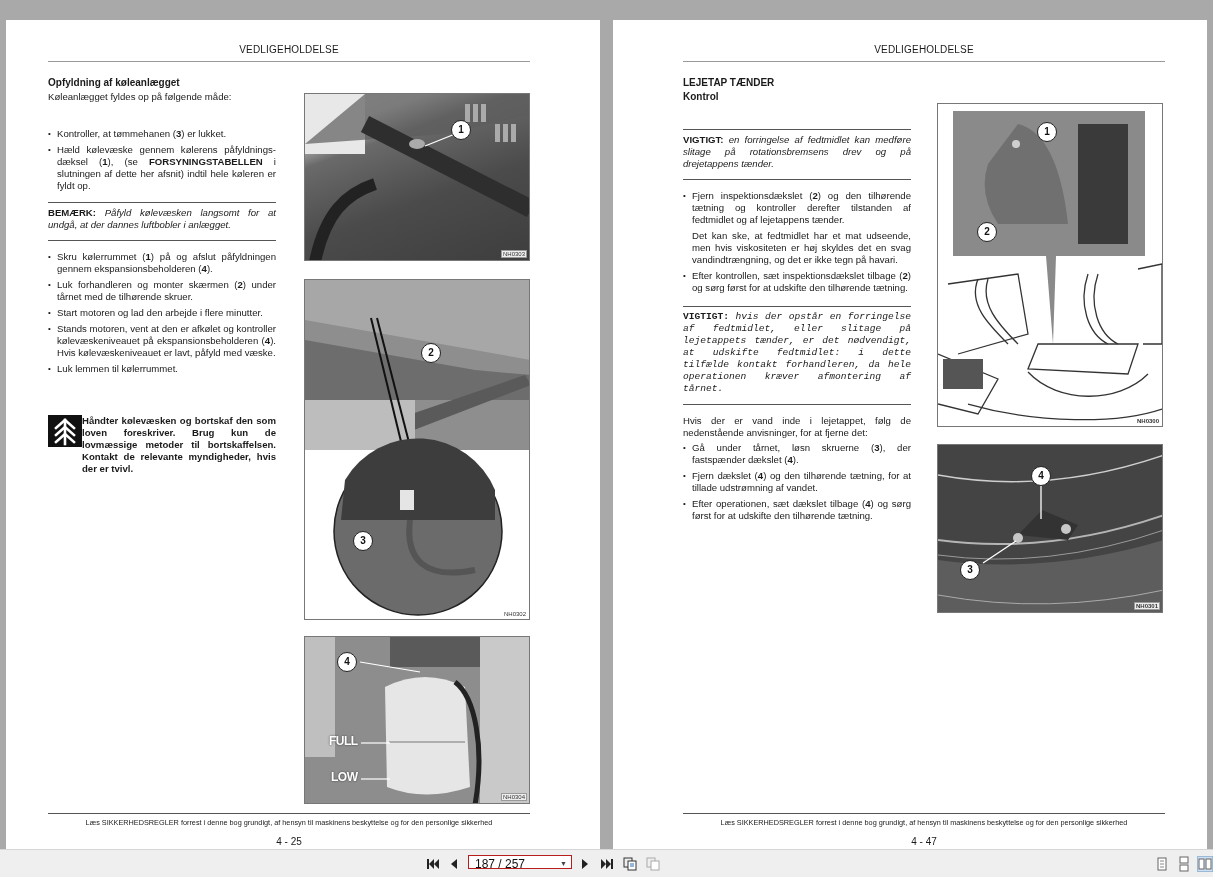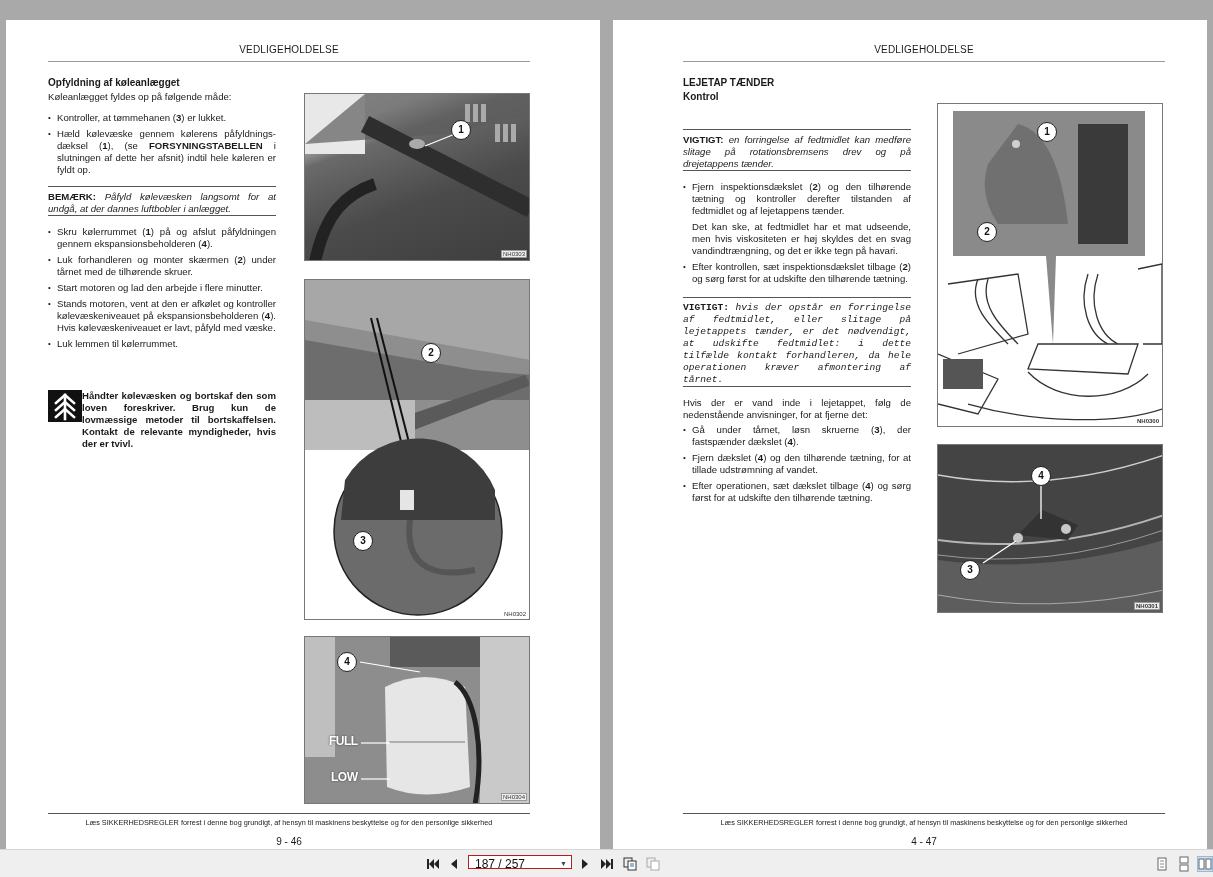--- a/index.html
+++ b/index.html
@@ -8,26 +8,26 @@
   .page { position: absolute; top: 20px; width: 594px; height: 842px; background: #fff; }
   .page.left { left: 6px; }
   .page.right { left: 613px; width: 594px; }
   .hdr { position: absolute; top: 24px; left: 42px; width: 482px; text-align: center; font-size: 10px; letter-spacing: 0.2px; }
   .hdr-rule { position: absolute; top: 41px; left: 42px; width: 482px; height: 1px; background: #555; border-bottom: 1px solid #999; }
   .foot-rule { position: absolute; top: 793px; left: 42px; width: 482px; height: 1px; background: #555; }
   .foot-note { position: absolute; top: 798px; left: 42px; width: 482px; text-align: center; font-size: 7.3px; }
   .page-num { position: absolute; top: 816px; left: 42px; width: 482px; text-align: center; font-size: 10px; }
   .col { position: absolute; font-size: 9.6px; line-height: 12px; text-align: justify; }
   .h-bold { font-weight: bold; font-size: 10px; margin-bottom: 2px; }
-  .intro { margin-bottom: 9px; }
+  .intro { margin-bottom: 25px; }
   ul.bul { list-style: none; }
   ul.bul li { position: relative; padding-left: 9px; margin-bottom: 4px; }
   ul.bul li::before { content: "•"; position: absolute; left: 0; top: 0; font-size: 8px; }
   .para-indent { padding-left: 9px; margin-bottom: 4px; }
-  .note { border-top: 1px solid #555; border-bottom: 1px solid #555; padding: 4px 0 0 0; margin: 10px 0 10px 0; }
+  .note { border-top: 1px solid #555; border-bottom: 1px solid #555; padding: 4px 0 9px 0; margin: 10px 0 10px 0; }
   .note b { font-weight: bold; }
   .note i { font-style: italic; }
   .warn-box { display: flex; margin-top: 40px; }
   .warn-icon { width: 34px; height: 32px; background: #111; flex: none; position: relative; }
   .warn-text { font-weight: bold; font-size: 9.6px; line-height: 12px; text-align: justify; }
   .fig { position: absolute; border: 1px solid #777; overflow: hidden; background: #888; }
   .fig .code { position: absolute; right: 2px; bottom: 2px; font-size: 6px; background: #eee; color: #333; padding: 0 1px; border: 1px solid #999; }
   .callout { position: absolute; width: 20px; height: 20px; border-radius: 50%; background: #fff; border: 1.5px solid #222; font-size: 10px; font-weight: bold; text-align: center; line-height: 17px; color: #111; }
   .fig-label { position: absolute; color: #fff; font-weight: bold; font-size: 12px; letter-spacing: -0.5px; text-shadow: 0 0 2px #333; }
   
@@ -131,21 +131,21 @@
         <line x1="55" y1="25" x2="115" y2="35" stroke="#fff" stroke-width="1.2"></line>
       </svg>
       <div class="callout" style="left:32px; top:15px;">4</div>
       <div class="fig-label" style="left:24px; top:97px;">FULL</div>
       <div class="fig-label" style="left:26px; top:133px;">LOW</div>
       <div class="code">NH0304</div>
     </div>
 
     <div class="foot-rule"></div>
     <div class="foot-note">Læs SIKKERHEDSREGLER forrest i denne bog grundigt, af hensyn til maskinens beskyttelse og for den personlige sikkerhed</div>
-    <div class="page-num">9 - 46</div>
+    <div class="page-num">4 - 25</div>
   </div>
 
   <div class="page right">
     <div class="hdr" style="left:70px;">VEDLIGEHOLDELSE</div>
     <div class="hdr-rule" style="left:70px;"></div>
 
     <div class="col" style="left:70px; top:57px; width:228px;">
       <div class="h-bold">LEJETAP TÆNDER</div>
       <div class="h-bold" style="margin-bottom:26px;">Kontrol</div>
       <div class="note" style="margin-top:0;"><b>VIGTIGT:</b><i> en forringelse af fedtmidlet kan medføre slitage på rotationsbremsens drev og på drejetappens tænder.</i></div>

